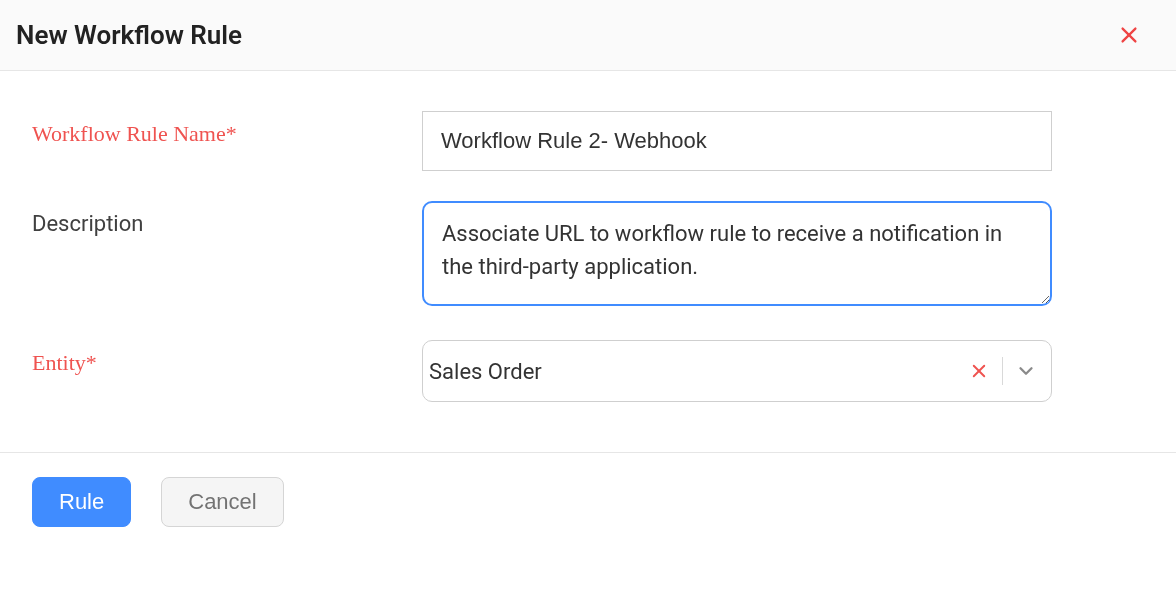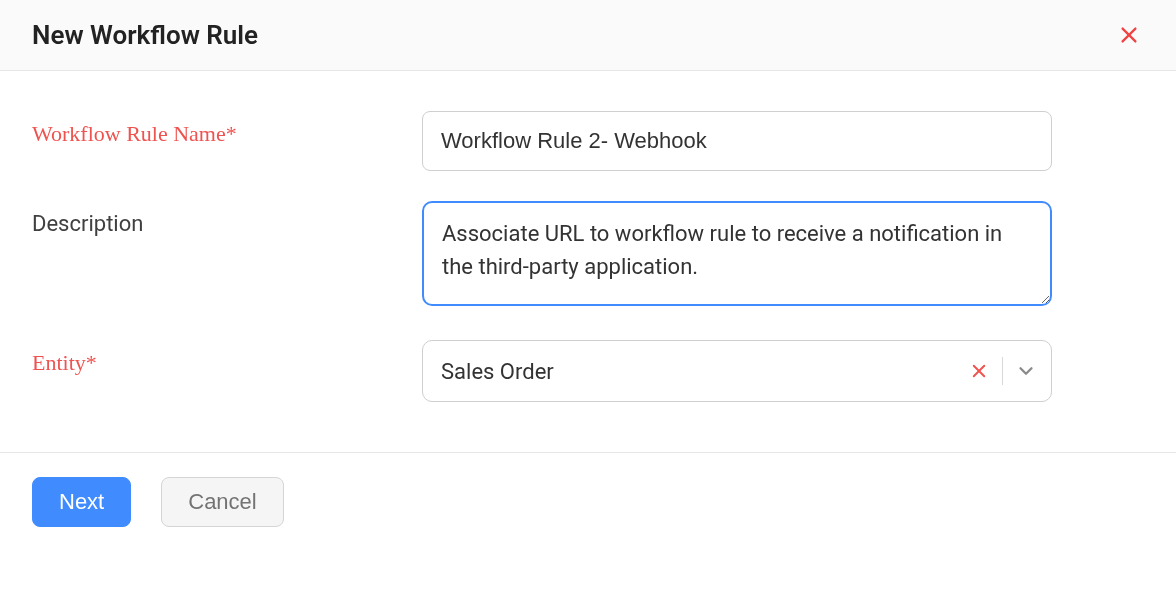--- a/index.html
+++ b/index.html
@@ -1,50 +1,50 @@
 <!DOCTYPE html>
 <html><head>
 <meta charset="utf-8">
 <style>
   * { box-sizing: border-box; margin: 0; padding: 0; }
   html, body { width: 1176px; height: 612px; font-family: -apple-system, BlinkMacSystemFont, "Segoe UI", Roboto, Helvetica, Arial, sans-serif; background: #fff; color: #222; }
   .header {
     display: flex; align-items: center; justify-content: space-between;
-    padding: 20px 32px 20px 32px;
+    padding: 20px 32px 20px 16px;
     border-bottom: 1px solid #e6e6e6;
     background: #fafafa;
   }
   .header h1 { font-size: 26px; font-weight: 600; color: #222; }
   .close-btn { background: none; border: none; cursor: pointer; padding: 4px; color: #ef4444; }
   .close-btn svg { width: 22px; height: 22px; display:block; }
 
   .form-area { padding: 40px 32px 40px 32px; }
   .row { display: flex; align-items: flex-start; margin-bottom: 30px; }
   .row-label { width: 390px; padding-top: 10px; font-size: 22px; color: #404040; }
   .row-label.required { color: #ef5350; font-family: Liberation Serif, serif; }
   .row-control { flex: 0 0 630px; }
 
   .text-input {
     width: 100%; height: 60px;
-    border: 1px solid #cfcfcf; border-radius: 8px;
+    border: 1px solid #cfcfcf; border-radius: 0;
     padding: 0 18px; font-size: 22px; color: #333; background: #fff;
   }
 
   .textarea-input {
     width: 100%; height: 105px;
     border: 2px solid #408cff; border-radius: 10px;
     padding: 14px 18px; font-size: 22px; color: #333; background: #fff;
     resize: both; font-family: inherit; line-height: 1.5;
   }
 
   .select-wrap {
     position: relative; width: 100%; height: 62px;
     border: 1px solid #cfcfcf; border-radius: 10px;
     display: flex; align-items: center;
-    padding-left: 18px; background: #fff;
+    padding-left: 6px; background: #fff;
   }
   .select-value { flex: 1; font-size: 22px; color: #333; }
   .select-clear { background: none; border: none; cursor: pointer; padding: 6px 10px; color: #ef5350; }
   .select-clear svg { width: 18px; height: 18px; display:block; }
   .select-divider { width: 1px; height: 28px; background: #d9d9d9; margin: 0 4px; }
   .select-caret { background: none; border: none; cursor: pointer; padding: 6px 14px 6px 8px; color: #8a8a8a; }
   .select-caret svg { width: 22px; height: 22px; display:block; }
 
   .footer {
     border-top: 1px solid #e6e6e6;
@@ -104,15 +104,15 @@
             <polyline points="6 9 12 15 18 9"></polyline>
           </svg>
         </button>
       </div>
     </div>
   </div>
 
 </div>
 
 <div class="footer">
-  <button class="btn btn-primary">Next</button>
+  <button class="btn btn-primary">Rule</button>
   <button class="btn btn-secondary">Cancel</button>
 </div>
 
 </body></html>

